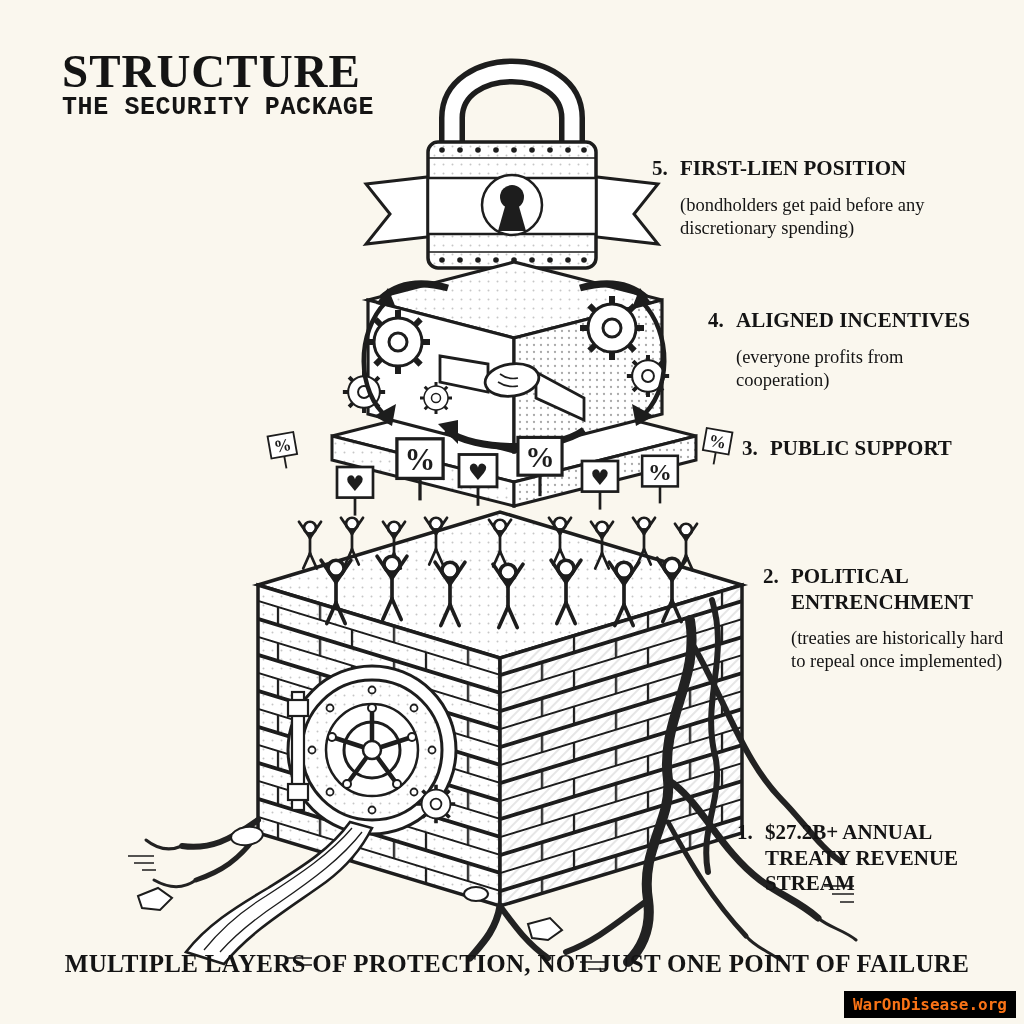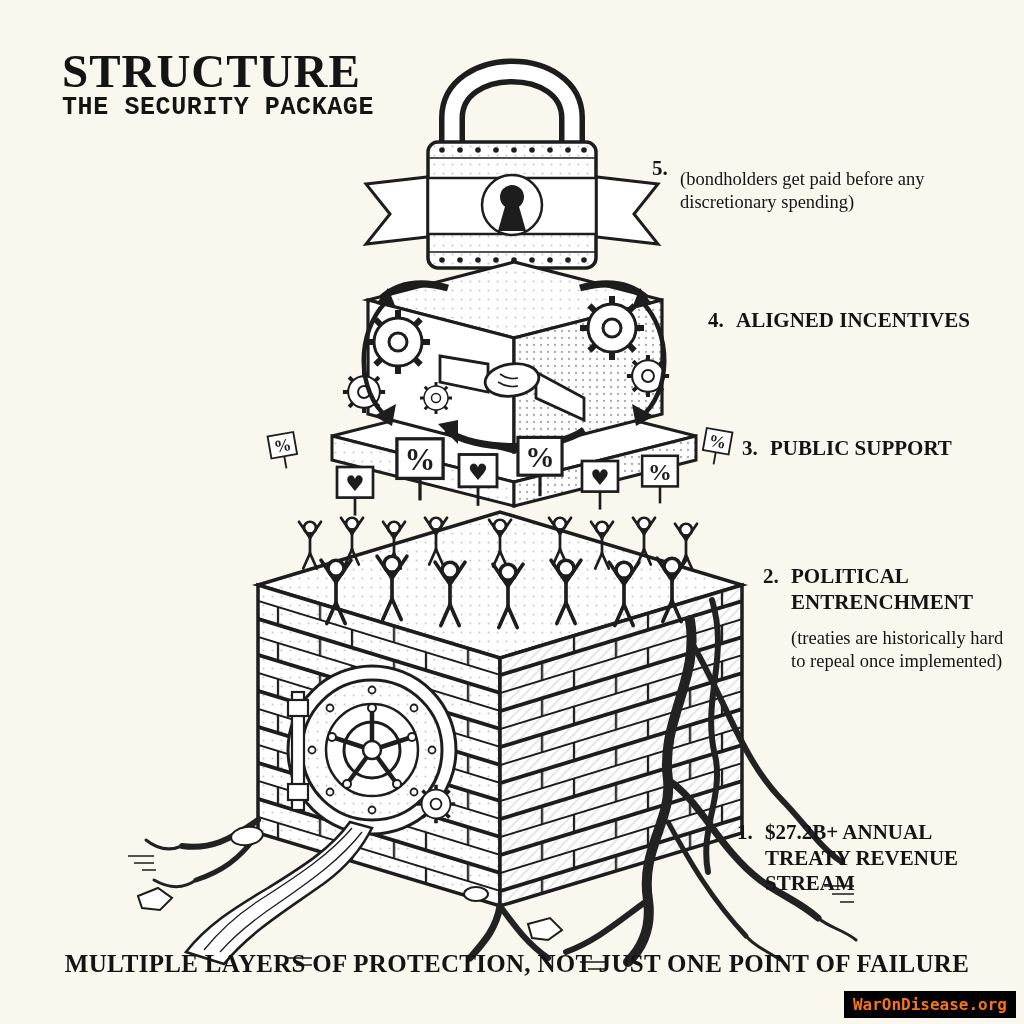--- a/index.html
+++ b/index.html
@@ -274,28 +274,30 @@
   </svg>
 
   <div class="header">
     <div class="title">STRUCTURE</div>
     <div class="subtitle">THE SECURITY PACKAGE</div>
   </div>
 
   <div class="label label-5">
     <span class="num">5.</span>
     <span class="body">
+      <span class="t">FIRST-LIEN POSITION</span>
       <div class="d">(bondholders get paid before any discretionary spending)</div>
     </span>
   </div>
 
   <div class="label label-4">
     <span class="num">4.</span>
     <span class="body">
       <span class="t">ALIGNED INCENTIVES</span>
+      <div class="d">(everyone profits from cooperation)</div>
     </span>
   </div>
 
   <div class="label label-3">
     <span class="num">3.</span>
     <span class="body">
       <span class="t">PUBLIC SUPPORT</span>
     </span>
   </div>
 

